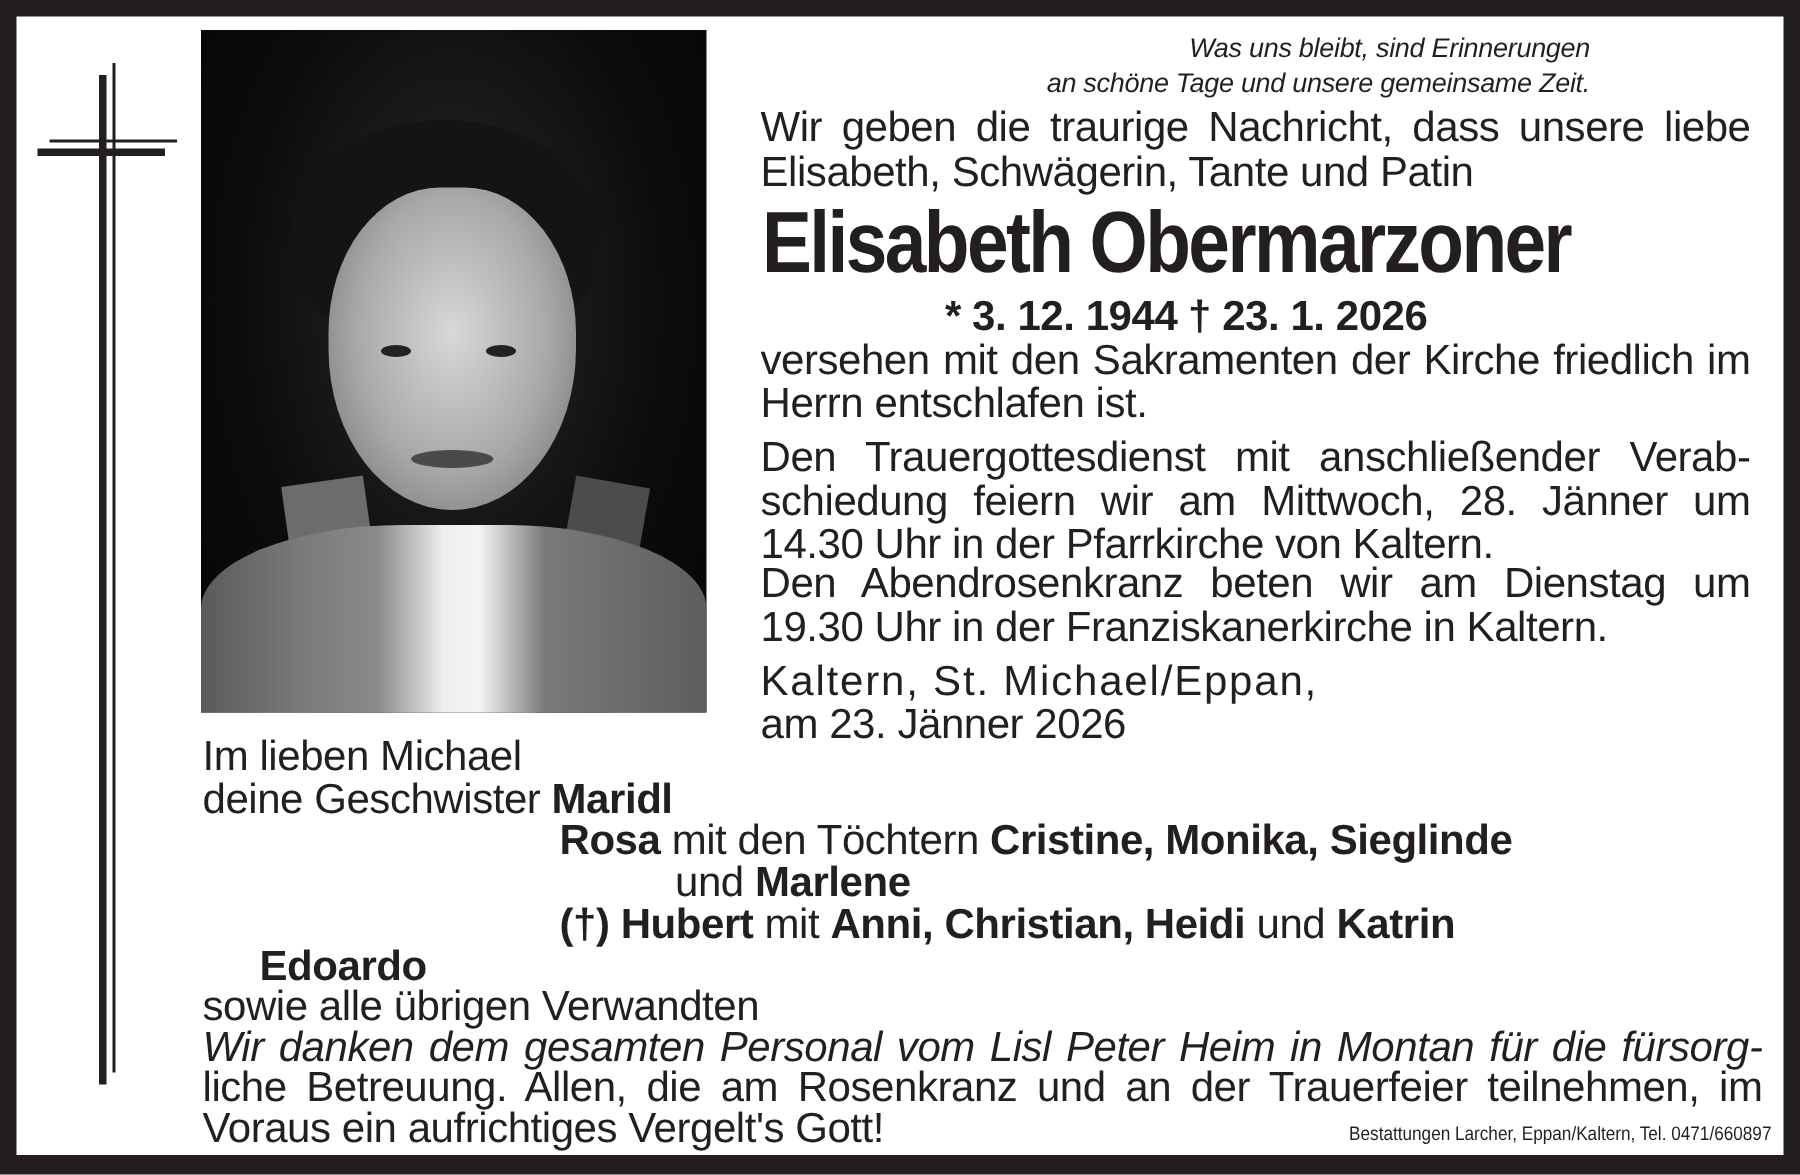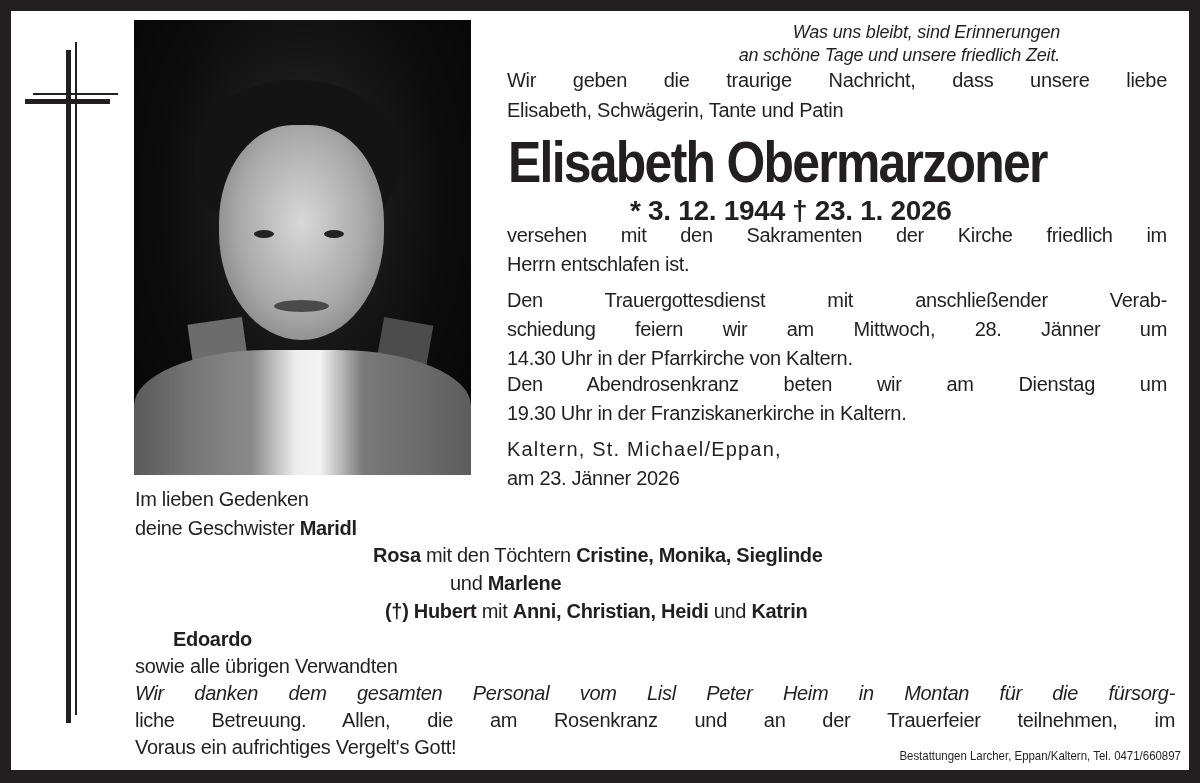--- a/index.html
+++ b/index.html
@@ -18,21 +18,21 @@
                  background: radial-gradient(ellipse at 50% 45%, #d8d8d8 0%, #a8a8a8 55%, #6a6a6a 100%); }
   .photo .eye { position: absolute; width: 20px; height: 8px; border-radius: 50%; background: #222; top: 210px; }
   .photo .mouth { position: absolute; left: 140px; top: 280px; width: 55px; height: 12px; border-radius: 50%; background: #4a4a4a; }
   .photo .shoulders { position: absolute; left: 0; top: 330px; width: 337px; height: 140px;
                       background: linear-gradient(90deg, #5a5a5a 0%, #7a7a7a 20%, #8a8a8a 35%, #eeeeee 48%, #f4f4f4 55%, #7a7a7a 68%, #5d5d5d 100%);
                       border-radius: 40% 40% 0 0; }
   .photo .scarf-l { position: absolute; left: 65px; top: 300px; width: 55px; height: 170px; background: #6c6c6c; transform: rotate(-8deg); }
   .photo .scarf-r { position: absolute; left: 235px; top: 300px; width: 50px; height: 170px; background: #4c4c4c; transform: rotate(10deg); }
 
   .quote { font-style: italic; font-size: 18px; text-align: right; left: 600px; width: 460px; letter-spacing: -0.2px; }
-  .body-line { font-size: 20px; letter-spacing: -0.3px; }
+  .body-line { font-size: 28px; letter-spacing: -0.3px; }
   .just { text-align: justify; text-align-last: justify; width: 660px; }
   .name { font-weight: bold; font-size: 58px; letter-spacing: -2px; transform: scaleX(0.86); transform-origin: left top; }
   .dates { font-weight: bold; font-size: 28px; letter-spacing: -0.3px; }
   .spaced { letter-spacing: 1.2px; }
   b { font-weight: bold; }
   .footer-credit { font-size: 13px; transform: scaleX(0.88); transform-origin: right top; }
 </style>
 </head>
 <body>
 
@@ -50,21 +50,21 @@
   <div class="scarf-r"></div>
   <div class="shoulders"></div>
   <div class="hair"></div>
   <div class="face"></div>
   <div class="eye" style="left:120px"></div>
   <div class="eye" style="left:190px"></div>
   <div class="mouth"></div>
 </div>
 
 <div class="abs quote" style="top:22px;">Was uns bleibt, sind Erinnerungen</div>
-<div class="abs quote" style="top:45px;">an schöne Tage und unsere friedlich Zeit.</div>
+<div class="abs quote" style="top:45px;">an schöne Tage und unsere gemeinsame Zeit.</div>
 
 <div class="abs body-line just" style="left:507px; top:69px;">Wir geben die traurige Nachricht, dass unsere liebe</div>
 <div class="abs body-line" style="left:507px; top:99px;">Elisabeth, Schwägerin, Tante und Patin</div>
 
 <div class="abs name" style="left:508px; top:128px;">Elisabeth Obermarzoner</div>
 
 <div class="abs dates" style="left:630px; top:195px;">* 3. 12. 1944</div>
 <div class="abs dates" style="left:792px; top:195px;">† 23. 1. 2026</div>
 
 <div class="abs body-line just" style="left:507px; top:224px;">versehen mit den Sakramenten der Kirche friedlich im</div>
@@ -72,35 +72,35 @@
 
 <div class="abs body-line just" style="left:507px; top:289px;">Den Trauergottesdienst mit anschließender Verab-</div>
 <div class="abs body-line just" style="left:507px; top:318px;">schiedung feiern wir am Mittwoch, 28. Jänner um</div>
 <div class="abs body-line" style="left:507px; top:347px;">14.30 Uhr in der Pfarrkirche von Kaltern.</div>
 <div class="abs body-line just" style="left:507px; top:373px;">Den Abendrosenkranz beten wir am Dienstag um</div>
 <div class="abs body-line" style="left:507px; top:402px;">19.30 Uhr in der Franziskanerkirche in Kaltern.</div>
 
 <div class="abs body-line spaced" style="left:507px; top:438px;">Kaltern, St. Michael/Eppan,</div>
 <div class="abs body-line" style="left:507px; top:467px;">am 23. Jänner 2026</div>
 
-<div class="abs body-line" style="left:135px; top:488px;">Im lieben Gedenken</div>
+<div class="abs body-line" style="left:135px; top:488px;">Im lieben Michael</div>
 <div class="abs body-line" style="left:135px; top:517px;">
   <span>deine Geschwister</span>
   <b>Maridl</b>
 </div>
 <div class="abs body-line" style="left:373px; top:544px;">
   <b>Rosa</b>
   <span>mit den Töchtern</span>
   <b>Cristine, Monika, Sieglinde</b>
 </div>
 <div class="abs body-line" style="left:450px; top:572px;">
   <span>und</span>
   <b>Marlene</b>
 </div>
-<div class="abs body-line" style="left:385px; top:600px;">
+<div class="abs body-line" style="left:373px; top:600px;">
   <b>(†) Hubert</b>
   <span>mit</span>
   <b>Anni, Christian, Heidi</b>
   <span>und</span>
   <b>Katrin</b>
 </div>
 <div class="abs body-line" style="left:135px; top:628px;margin-left:38px;">
   <b>Edoardo</b>
 </div>
 <div class="abs body-line" style="left:135px; top:655px;">sowie alle übrigen Verwandten</div>

